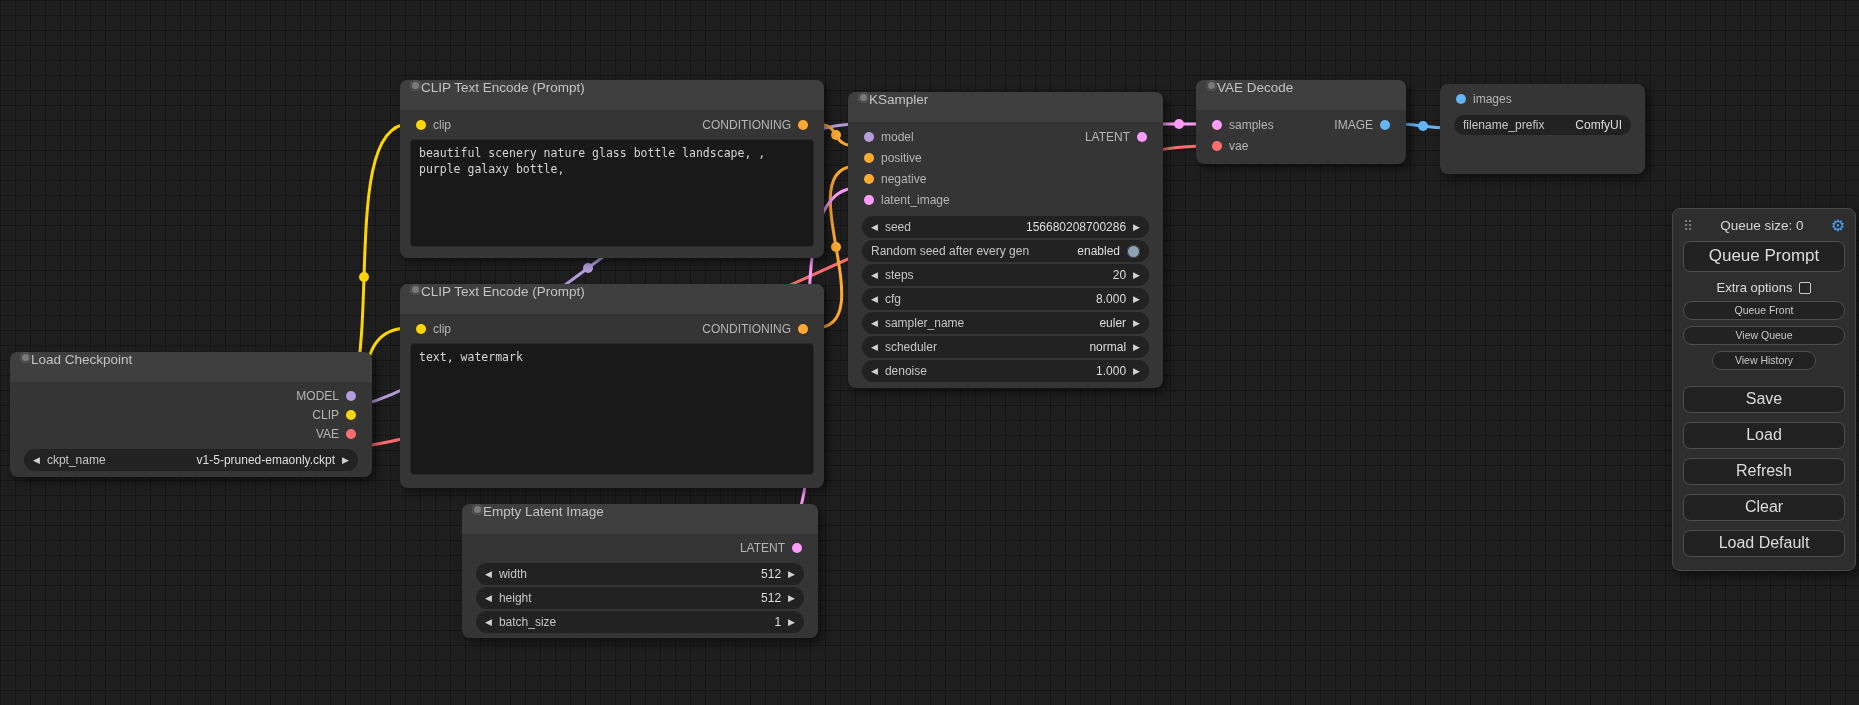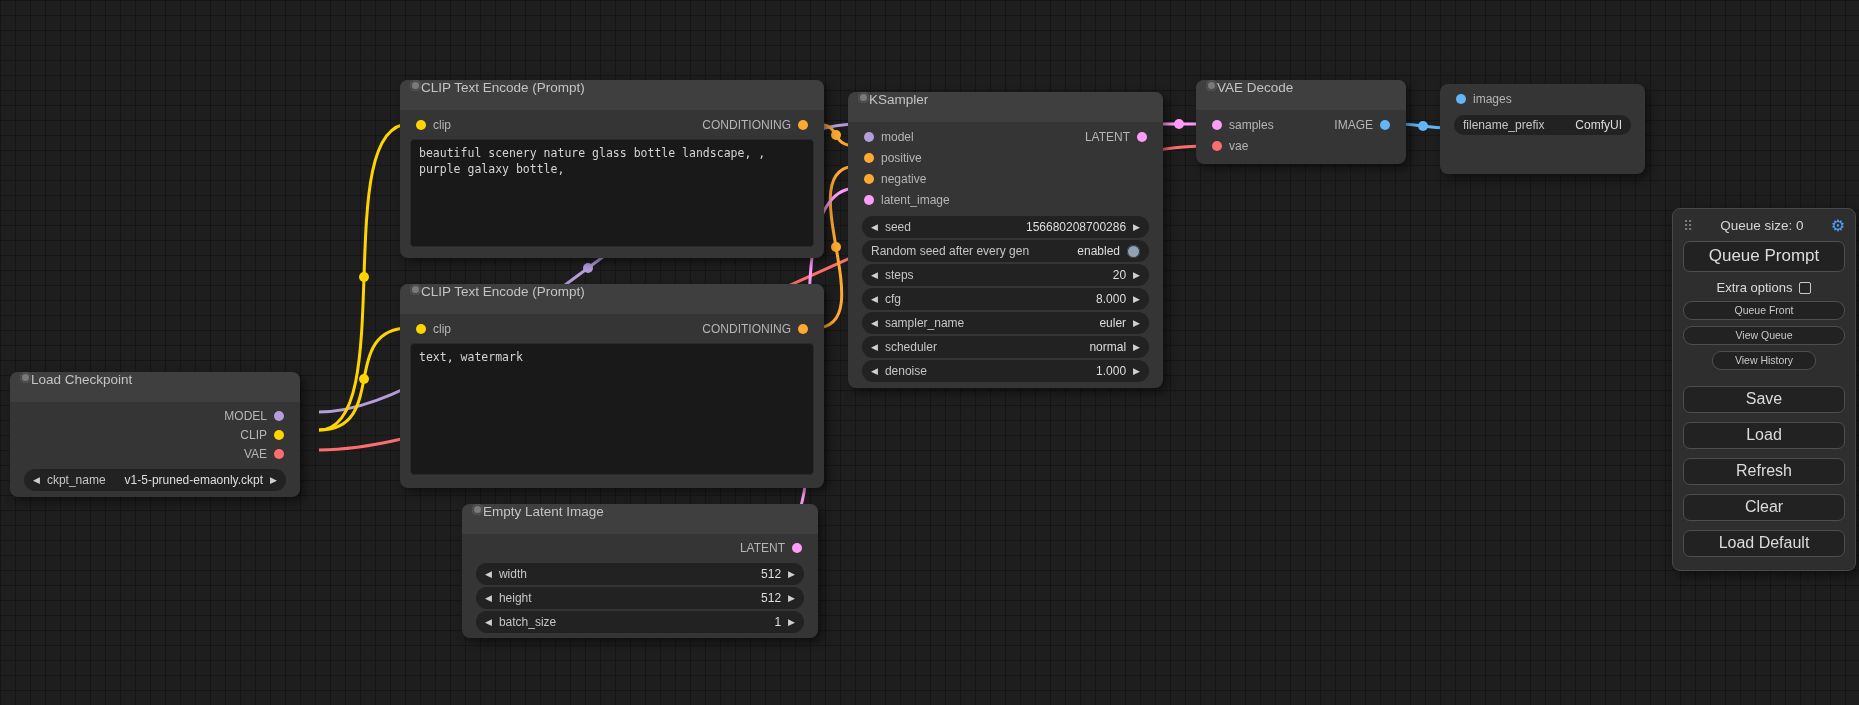--- a/index.html
+++ b/index.html
@@ -81,21 +81,21 @@
     <circle cx="588" cy="268" r="5" fill="#B39DDB"></circle>
     <circle cx="364" cy="277" r="5" fill="#FFD500"></circle>
     <circle cx="364" cy="379" r="5" fill="#FFD500"></circle>
     <circle cx="836" cy="135" r="5" fill="#FFA931"></circle>
     <circle cx="836" cy="247" r="5" fill="#FFA931"></circle>
     <circle cx="809" cy="368" r="5" fill="#FF9CF9"></circle>
     <circle cx="1179" cy="124" r="5" fill="#FF9CF9"></circle>
     <circle cx="1423" cy="126" r="5" fill="#64B5F6"></circle>
   </svg>
 
-  <div class="node" style="left:10px;top:372px;width:290px;height:125px">
+  <div class="node" style="left:10px;top:352px;width:362px;height:125px">
     <div class="ntitle">
       <span class="tdot"></span>
       <span>Load Checkpoint</span>
     </div>
     <div class="slots">
       <div class="srow s19">
           <span class="out">
             <span class="slabel">MODEL</span>
             <span class="dot" style="background: rgb(179, 157, 219);"></span>
           </span>

